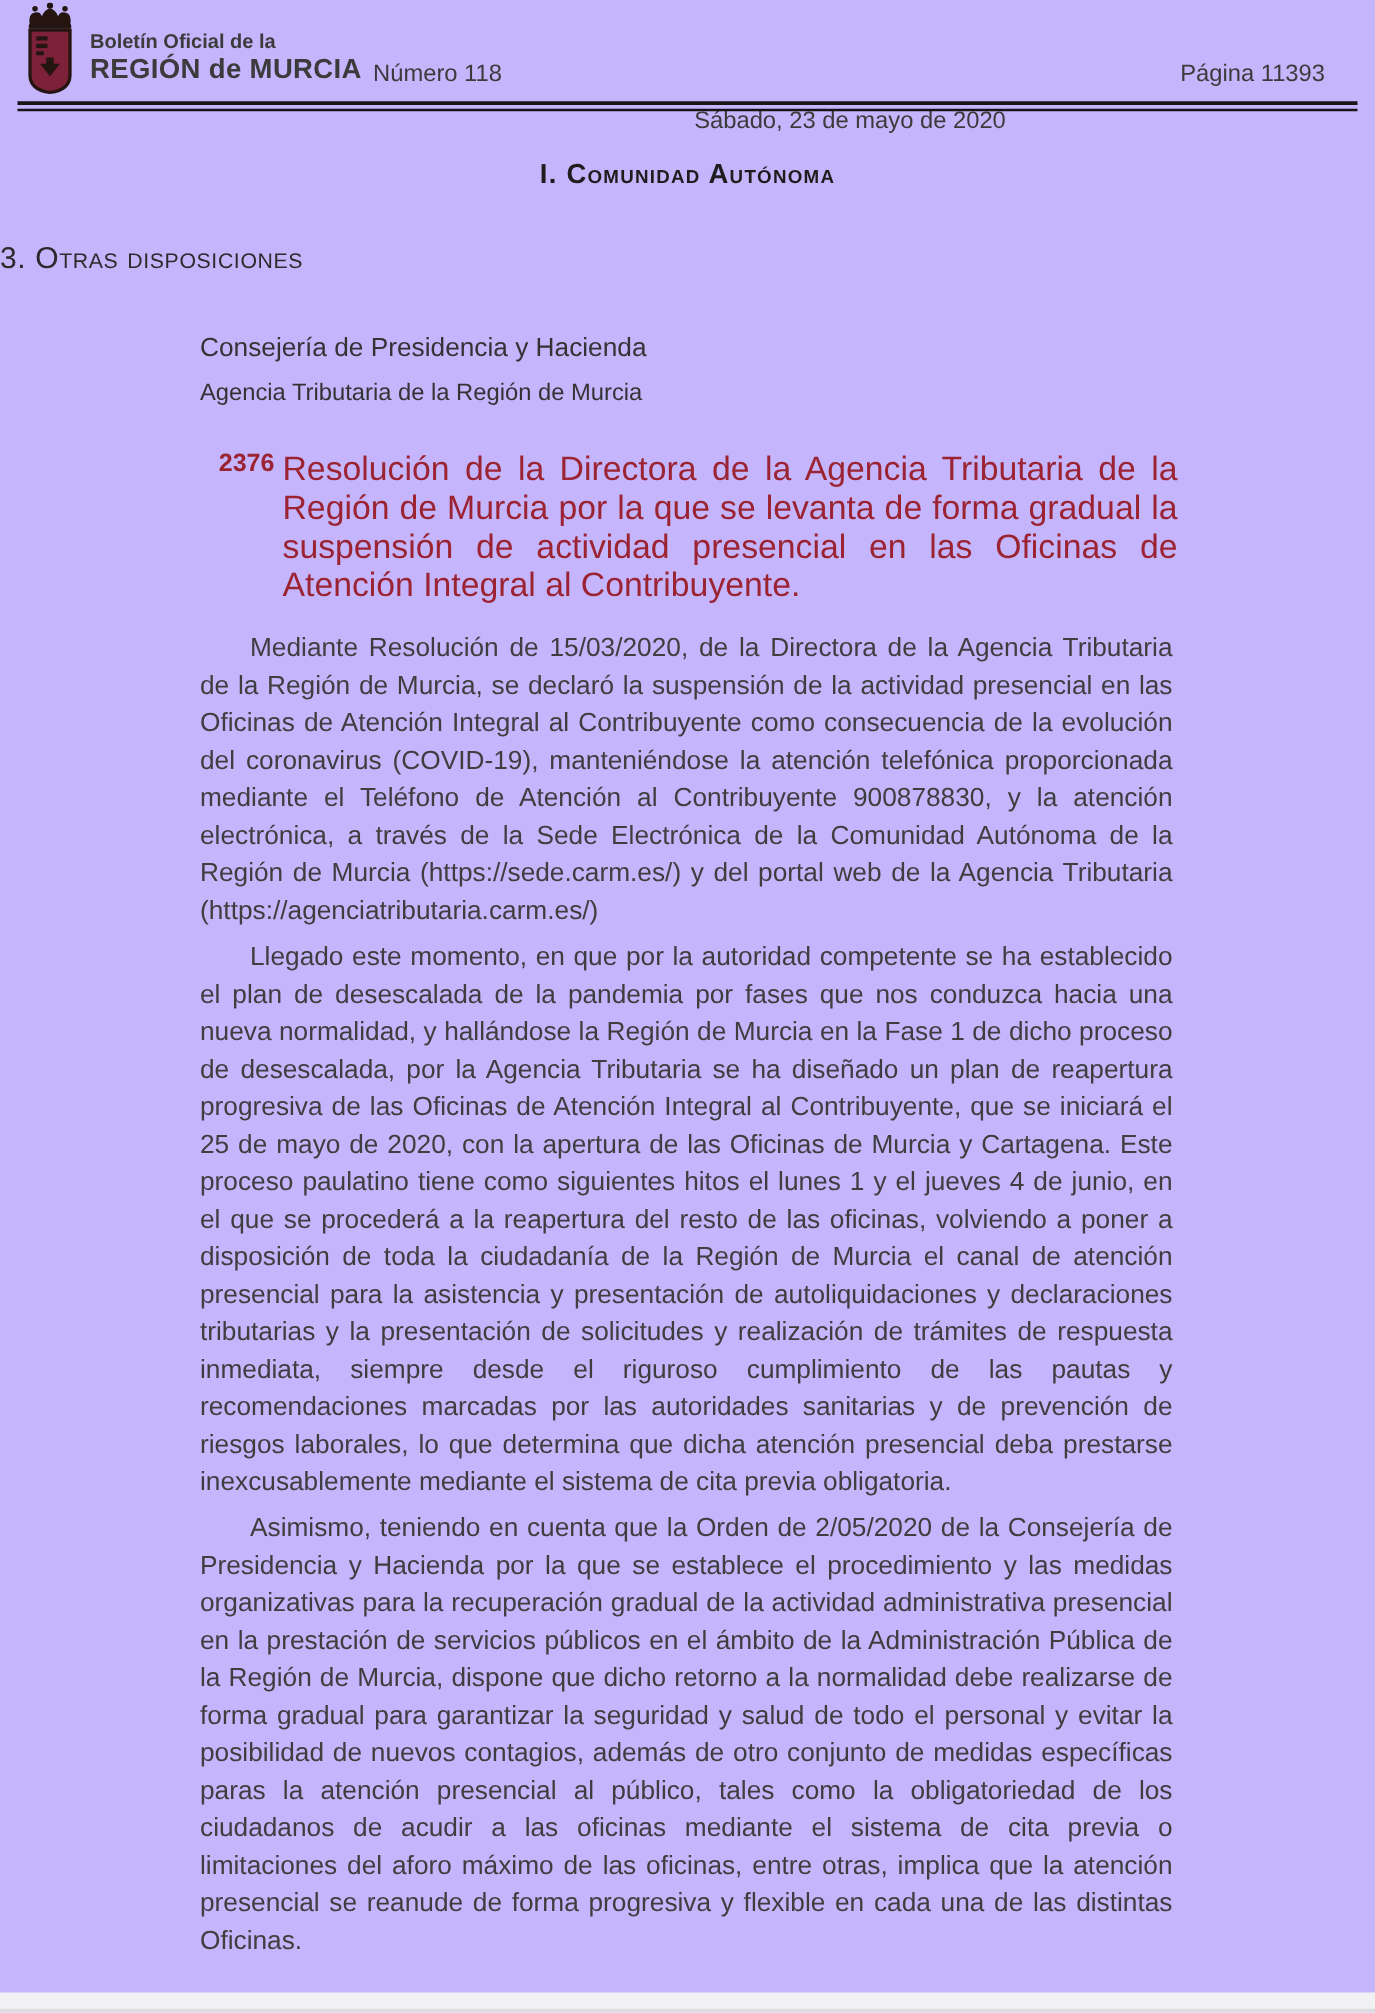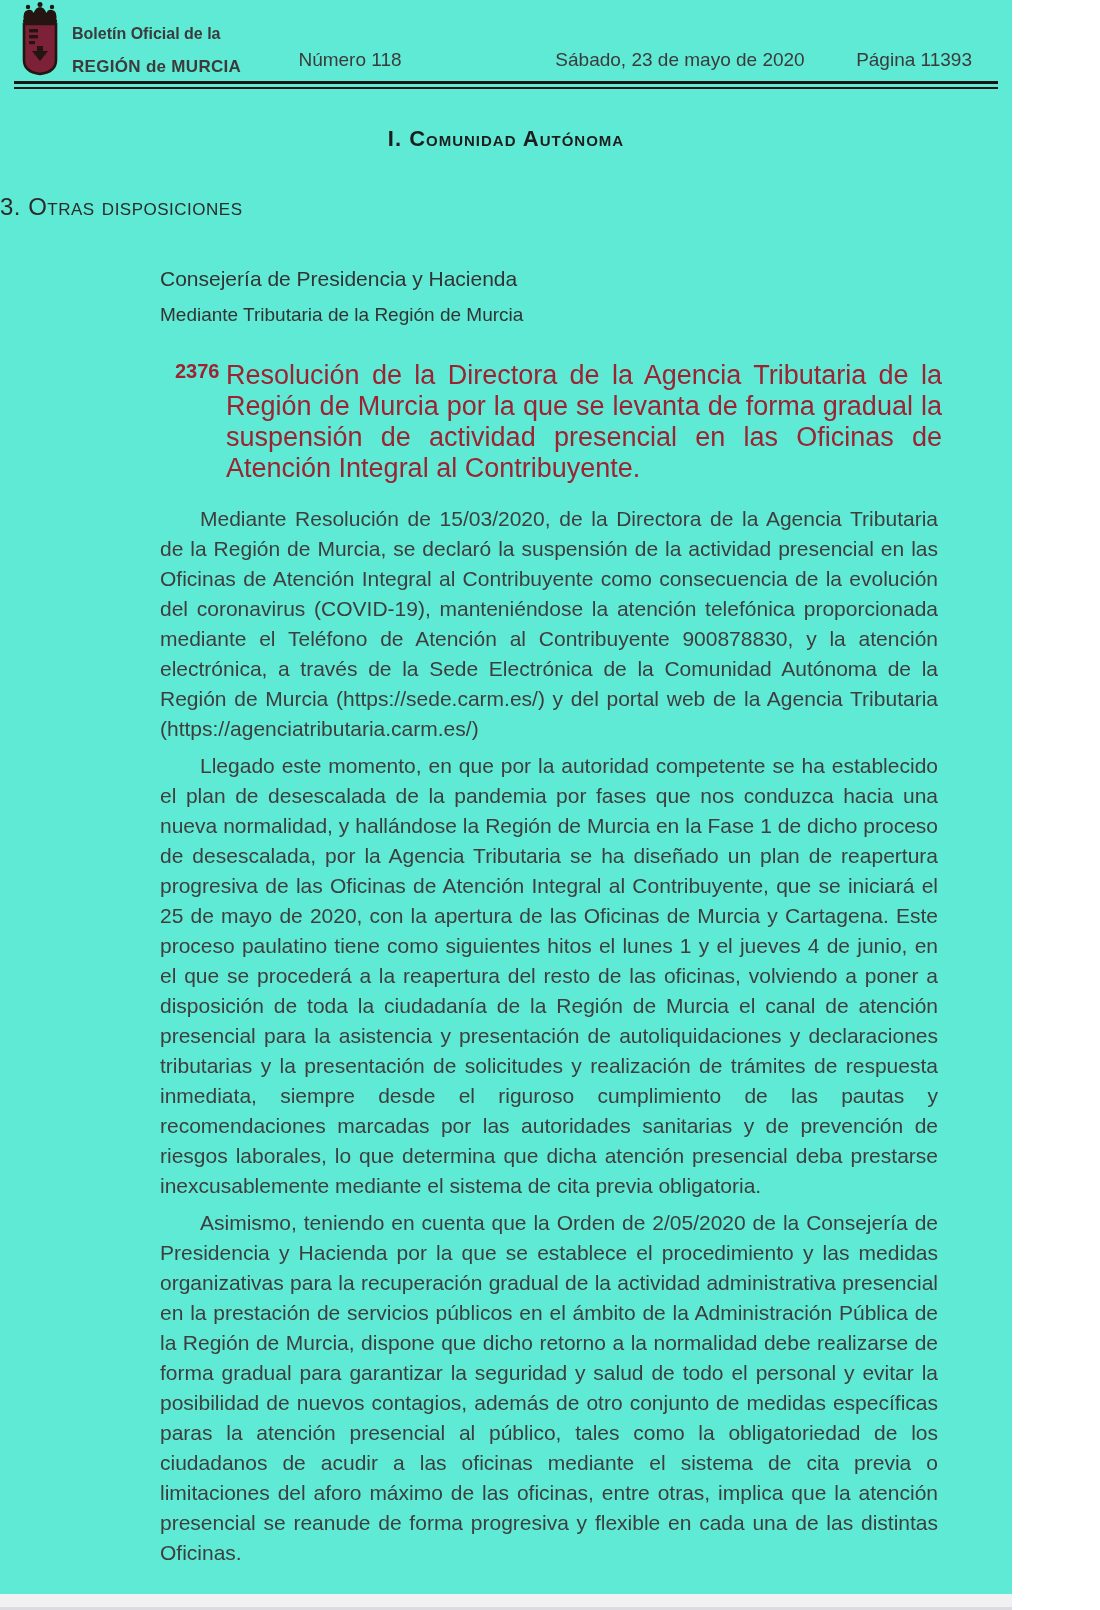--- a/index.html
+++ b/index.html
@@ -1,31 +1,31 @@
 <!DOCTYPE html>
 <html><head>
 <meta charset="utf-8">
 <style>
   html,body { margin:0; padding:0; background:#ffffff; }
   .page {
     position:relative;
-    width:1012px; height:1610px;
-    background:#5eead4;
+    width:1100px; height:1610px;
+    background:#c4b5fd;
     font-family:"Liberation Sans","DejaVu Sans",sans-serif;
     overflow:hidden;
   }
 
   
   .logo { position:absolute; left:16px; top:2px; width:48px; height:76px; }
   .brand { position:absolute; left:72px; top:24px; color:#3b3b3b; }
   .brand-line1 { font-size:16px; font-weight:700; line-height:20px; }
-  .brand-line2 { font-size:17px; font-weight:700; line-height:21px; letter-spacing:0.3px;margin-top:12px; }
+  .brand-line2 { font-size:22px; font-weight:700; line-height:21px; letter-spacing:0.3px; }
   .hdr-field { position:absolute; top:49px; font-size:19px; color:#3b3b3b; white-space:nowrap; }
   .hdr-issue { left:250px; width:200px; text-align:center; }
-  .hdr-date  { left:480px; width:400px; text-align:center; }
+  .hdr-date  { left:480px; width:400px; text-align:center;margin-top:37px; }
   .hdr-page  { right:40px;  width:220px; text-align:right; }
   .rule {
     position:absolute; left:14px; right:14px; top:81px;
     height:3px;
     border-top:3px solid #161616;
     border-bottom:2px solid #161616;
   }
 
   
   .section-title {
@@ -114,21 +114,21 @@
   <div class="hdr-field hdr-issue">Número 118</div>
   <div class="hdr-field hdr-date">Sábado, 23 de mayo de 2020</div>
   <div class="hdr-field hdr-page">Página 11393</div>
 
   <div class="rule"></div>
 
   <div class="section-title">I. Comunidad Autónoma</div>
   <div class="section-subtitle">3. Otras disposiciones</div>
 
   <div class="dept-line1">Consejería de Presidencia y Hacienda</div>
-  <div class="dept-line2">Mediante Tributaria de la Región de Murcia</div>
+  <div class="dept-line2">Agencia Tributaria de la Región de Murcia</div>
 
   <div class="resolution">
     <div class="res-num">2376</div>
     <div class="res-title">Resolución de la Directora de la Agencia Tributaria de la Región de Murcia por la que se levanta de forma gradual la suspensión de actividad presencial en las Oficinas de Atención Integral al Contribuyente.</div>
   </div>
 
   <div class="body-text">
     <p>Mediante Resolución de 15/03/2020, de la Directora de la Agencia Tributaria de la Región de Murcia, se declaró la suspensión de la actividad presencial en las Oficinas de Atención Integral al Contribuyente como consecuencia de la evolución del coronavirus (COVID-19), manteniéndose la atención telefónica proporcionada mediante el Teléfono de Atención al Contribuyente 900878830, y la atención electrónica, a través de la Sede Electrónica de la Comunidad Autónoma de la Región de Murcia (https://sede.carm.es/) y del portal web de la Agencia Tributaria (https://agenciatributaria.carm.es/)</p>
     <p>Llegado este momento, en que por la autoridad competente se ha establecido el plan de desescalada de la pandemia por fases que nos conduzca hacia una nueva normalidad, y hallándose la Región de Murcia en la Fase 1 de dicho proceso de desescalada, por la Agencia Tributaria se ha diseñado un plan de reapertura progresiva de las Oficinas de Atención Integral al Contribuyente, que se iniciará el 25 de mayo de 2020, con la apertura de las Oficinas de Murcia y Cartagena. Este proceso paulatino tiene como siguientes hitos el lunes 1 y el jueves 4 de junio, en el que se procederá a la reapertura del resto de las oficinas, volviendo a poner a disposición de toda la ciudadanía de la Región de Murcia el canal de atención presencial para la asistencia y presentación de autoliquidaciones y declaraciones tributarias y la presentación de solicitudes y realización de trámites de respuesta inmediata, siempre desde el riguroso cumplimiento de las pautas y recomendaciones marcadas por las autoridades sanitarias y de prevención de riesgos laborales, lo que determina que dicha atención presencial deba prestarse inexcusablemente mediante el sistema de cita previa obligatoria.</p>
     <p>Asimismo, teniendo en cuenta que la Orden de 2/05/2020 de la Consejería de Presidencia y Hacienda por la que se establece el procedimiento y las medidas organizativas para la recuperación gradual de la actividad administrativa presencial en la prestación de servicios públicos en el ámbito de la Administración Pública de la Región de Murcia, dispone que dicho retorno a la normalidad debe realizarse de forma gradual para garantizar la seguridad y salud de todo el personal y evitar la posibilidad de nuevos contagios, además de otro conjunto de medidas específicas paras la atención presencial al público, tales como la obligatoriedad de los ciudadanos de acudir a las oficinas mediante el sistema de cita previa o limitaciones del aforo máximo de las oficinas, entre otras, implica que la atención presencial se reanude de forma progresiva y flexible en cada una de las distintas Oficinas.</p>

